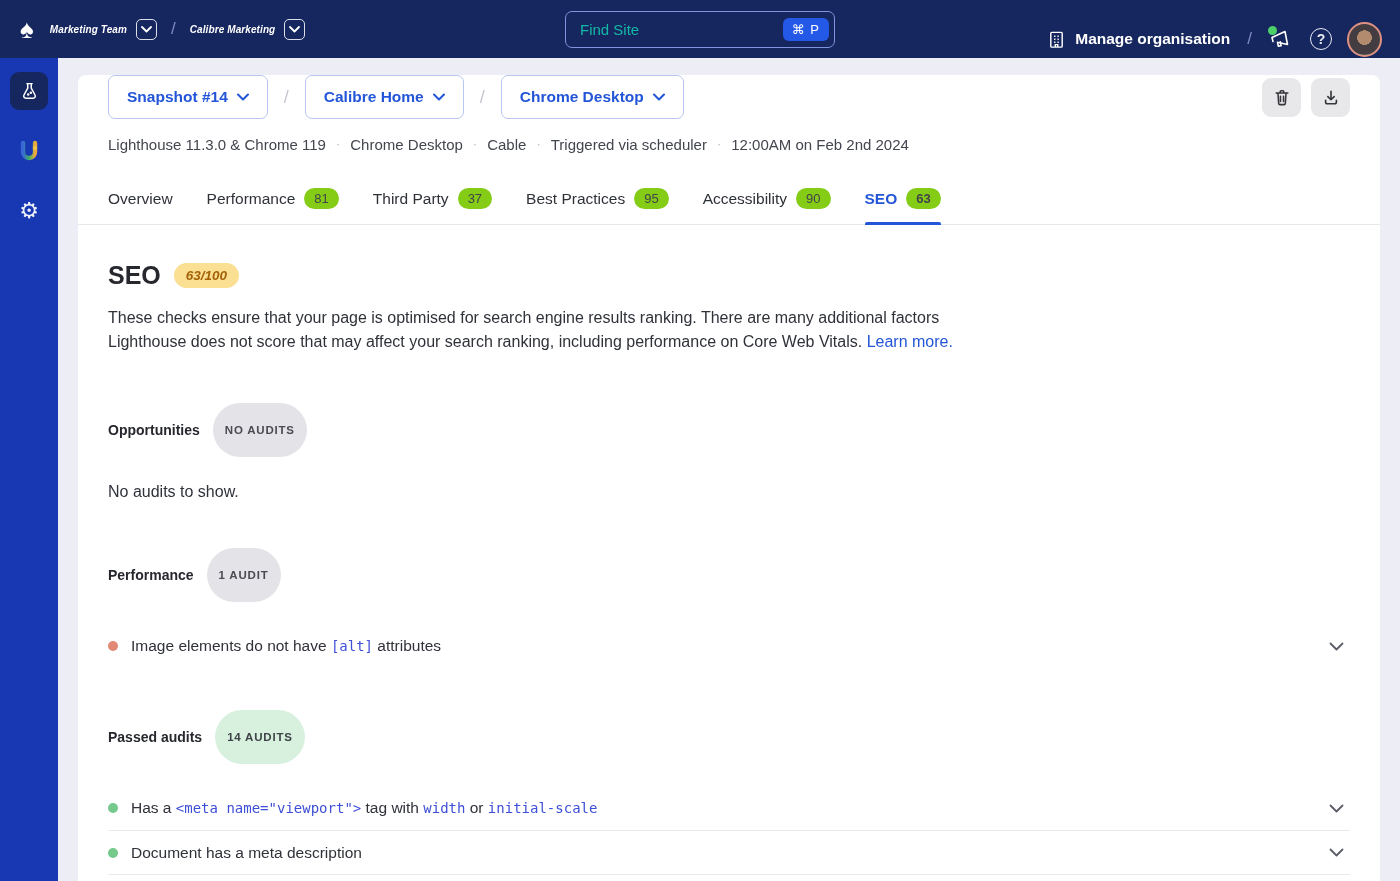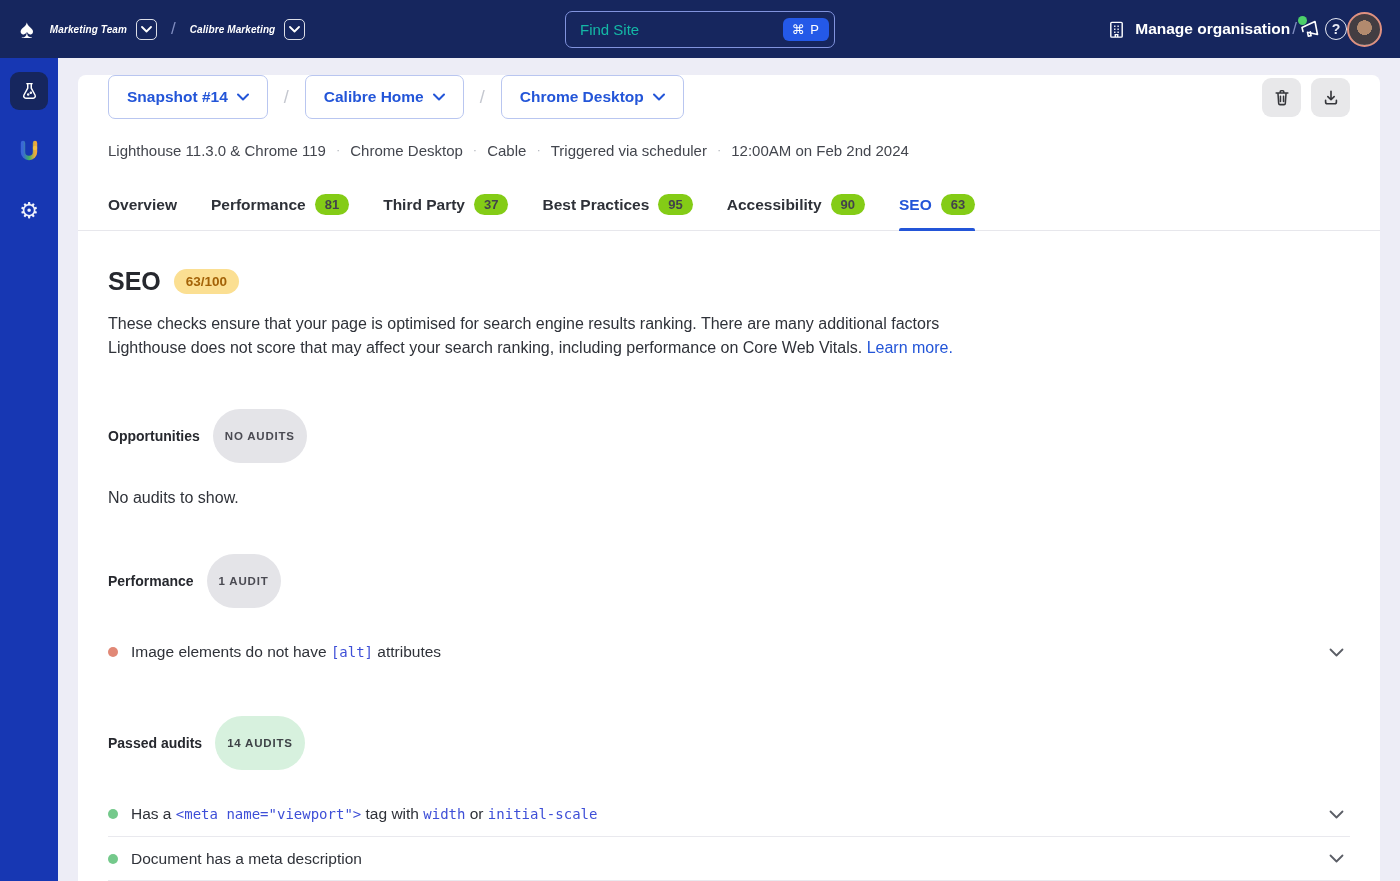--- a/index.html
+++ b/index.html
@@ -17,22 +17,22 @@
   .tb-slash { color:#7f8cc0; font-size:17px; margin:0 14px; font-weight:400; }
   .tb-group { display:flex; align-items:center; cursor:pointer; }
 
   .findsite { position:absolute; left:50%; top:11px; transform:translateX(-50%);
     width:270px; height:37px; border:1px solid #8193dd; border-radius:7px;
     display:flex; align-items:center; padding:0 5px 0 14px; cursor:text; background:#16265e; }
   .findsite-label { color:#14b8a6; font-size:15px; flex:1; }
   .kbd-badge { background:#2459e8; color:#fff; font-size:13px; border-radius:6px;
     padding:4px 9px; letter-spacing:1px; }
 
-  .tb-right { position:absolute; right:18px; top:0; height:58px; display:flex;
-    align-items:center; }
+  .tb-right { position:absolute; right:18px; top:10px; height:58px; display:flex;
+    align-items:center; gap:15px; }
   .manage-org { display:flex; align-items:center; gap:9px; color:#fff;
     font-weight:bold; font-size:15.5px; cursor:pointer; }
   .mega-wrap { position:relative; width:26px; height:24px; cursor:pointer; }
   .mega-dot { position:absolute; left:-1px; top:-1px; width:9px; height:9px;
     border-radius:50%; background:#4cd06a; }
   .help-circle { width:22px; height:22px; border:1.7px solid #e8eaf4; border-radius:50%;
     color:#e8eaf4; font-size:14px; font-weight:bold; display:flex; align-items:center;
     justify-content:center; cursor:pointer; }
   .avatar { width:35px; height:35px; border-radius:50%; border:2px solid #df9181;
     background:
@@ -56,39 +56,39 @@
   .crumb-row { display:flex; align-items:center; }
   .crumb-btn { height:44px; border:1px solid #b9c6f0; border-radius:7px; background:#fff;
     color:#2355d8; font-weight:bold; font-size:15.5px; display:inline-flex;
     align-items:center; gap:9px; padding:0 18px; cursor:pointer;
     font-family:"Liberation Sans", sans-serif; }
   .crumb-sep { color:#c4c7cf; font-size:18px; margin:0 16px; }
   .crumb-actions { margin-left:auto; display:flex; gap:10px; }
   .icon-btn { width:39px; height:39px; border:none; border-radius:9px; background:#e8e8ea;
     display:flex; align-items:center; justify-content:center; cursor:pointer; color:#35363b; }
 
-  .meta-row { margin-top:23px; font-size:15px; color:#43464e; display:flex;
+  .meta-row { margin-top:17px; font-size:15px; color:#43464e; display:flex;
     align-items:flex-start; flex-wrap:wrap; }
   .meta-dot { color:#b6b9c0; margin:0 10px; font-size:13px; }
 
   .tabbar { margin-top:35px; border-bottom:1px solid #e7e7ec; display:flex;
     gap:34px; padding:0 30px; }
   .tab { display:flex; align-items:center; gap:9px; padding-bottom:15px; cursor:pointer;
-    font-size:15.5px; color:#2e3138; position:relative;font-weight:bold; }
+    font-size:15.5px; color:#2e3138; position:relative; }
   .tab .score-pill { background:#84cc16; color:#43434b; font-size:13px;
     border-radius:999px; padding:3px 10px; }
   .tab.active { color:#2355d8; font-weight:bold; }
   .tab.active::after { content:""; position:absolute; left:0; right:0; bottom:-1px;
     height:3px; background:#2355d8; border-radius:2px 2px 0 0; }
 
   
   .seo-head { display:flex; align-items:center; gap:13px; margin-top:36px; }
   .seo-title { font-size:25px; font-weight:bold; color:#26282e; }
   .score-badge { background:#fbdf92; color:#a36207; font-weight:bold; font-size:13.5px;
-    border-radius:999px; padding:5px 12px; }
+    border-radius:999px; padding:5px 12px;font-style:italic; }
   .seo-desc { margin-top:16px; font-size:16px; line-height:23.5px; color:#2f3239;
     max-width:862px; }
   a.learn-more { color:#2355d8; text-decoration:none; cursor:pointer; }
 
   .sec-head { display:flex; align-items:center; gap:13px; }
   .sec-title { font-size:14px; font-weight:bold; color:#26282e; }
   .sec-pill { background:#e4e4e8; color:#4a4a52; font-weight:bold; font-size:11.5px;
     letter-spacing:.8px; border-radius:999px; padding:21px 12px; }
   .sec-pill.green { background:#d7f1de; color:#3e4347; }
   .sec-opportunities { margin-top:50px; }

